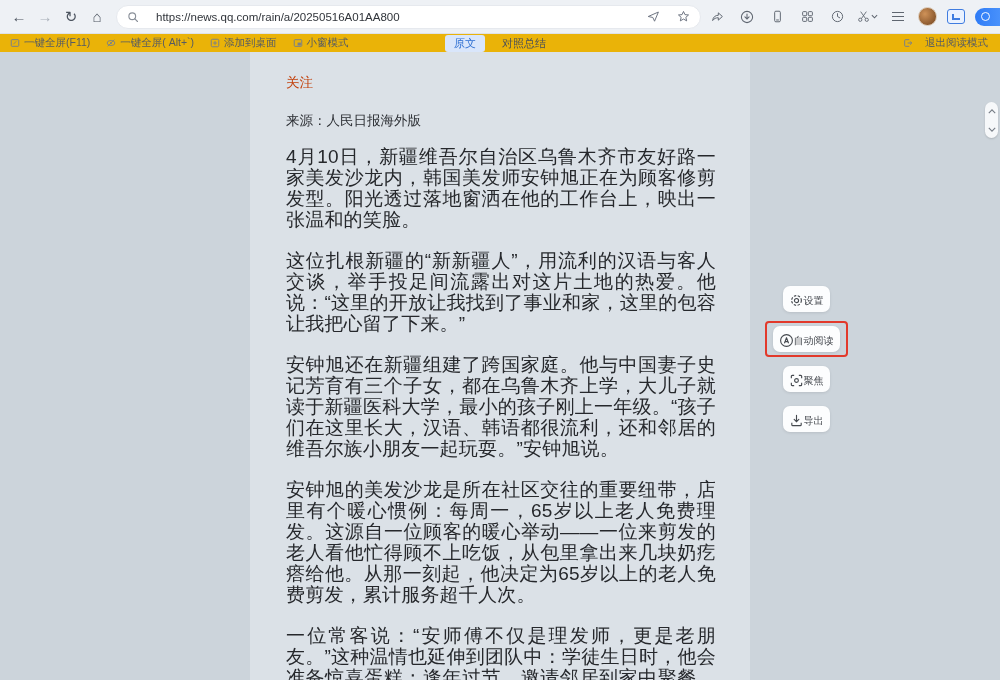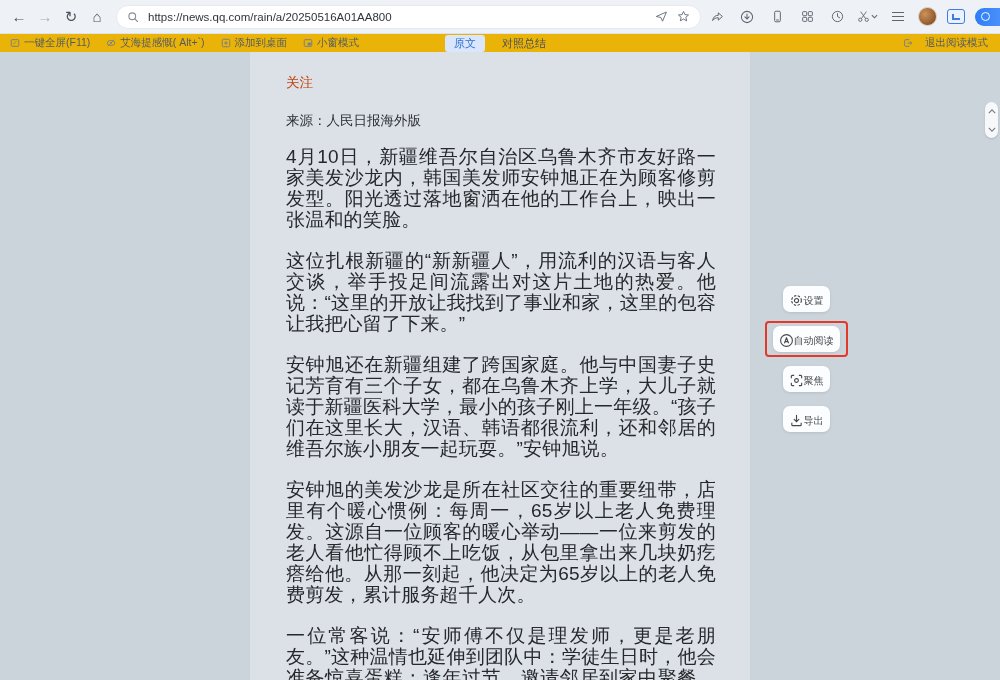--- a/index.html
+++ b/index.html
@@ -6,21 +6,21 @@
   html,body { width:1000px; height:680px; overflow:hidden; }
   body { font-family:"Liberation Sans","DejaVu Sans",sans-serif; background:#ccd4db; }
 
   
   .chrome { height:34px; background:#eef1f5; border-bottom:1px solid #e0e3e8;
             display:flex; align-items:center; padding:0 6px; }
   .nav-btn { width:26px; height:26px; display:flex; align-items:center; justify-content:center;
              font-size:15px; color:#4d5560; border-radius:5px; cursor:default; flex:0 0 auto; }
   .nav-btn.disabled { color:#aab1ba; }
   .addr-bar { flex:0 0 585px; height:24px; background:#ffffff; border-radius:12px;
-              display:flex; align-items:center; padding:0 10px; margin:0 6px; gap:9px;
+              display:flex; align-items:center; padding:0 10px; margin:0 6px; gap:17px;
               border:1px solid #e6e9ee; }
   .addr-bar .url { flex:1; font-size:11.5px; color:#30343a; white-space:nowrap; overflow:hidden; }
   .ic { display:flex; align-items:center; justify-content:center; flex:0 0 auto; }
   .chrome-right { display:flex; align-items:center; gap:10px; margin-left:auto; padding-right:4px; }
   .chrome-right .ic-btn { display:flex; align-items:center; justify-content:center; gap:1px;
                           height:24px; min-width:20px; border-radius:5px; cursor:default; }
   .menu-glyph { display:flex; flex-direction:column; gap:2.5px; }
   .menu-glyph i { display:block; width:12px; height:1.4px; background:#5f6670; }
   .avatar { width:19px; height:19px; border-radius:50%;
             background:radial-gradient(circle at 35% 35%, #cf9258, #71431e); border:1px solid #d8c7b4; }
@@ -175,21 +175,21 @@
     <span>一键全屏(F11)</span>
   </div>
   <div class="qitem">
     <span class="ic">
       <svg viewBox="0 0 12 12" width="10" height="10">
           <ellipse cx="6" cy="6" rx="4.6" ry="3" fill="none" stroke="#7a8088" stroke-width="1.1"></ellipse>
           <circle cx="6" cy="6" r="1.2" fill="#7a8088"></circle>
           <line x1="2" y1="10" x2="10" y2="2" stroke="#7a8088" stroke-width="1.1"></line>
         </svg>
     </span>
-    <span>艾海提感慨( Alt+`)</span>
+    <span>一键全屏( Alt+`)</span>
   </div>
   <div class="qitem">
     <span class="ic">
       <svg viewBox="0 0 12 12" width="10" height="10">
           <rect x="1.5" y="1.5" width="9" height="9" rx="1.5" fill="none" stroke="#7a8088" stroke-width="1.2"></rect>
           <path d="M6 3.8 V8.2 M3.8 6 H8.2" stroke="#7a8088" stroke-width="1.2"></path>
         </svg>
     </span>
     <span>添加到桌面</span>
   </div>

